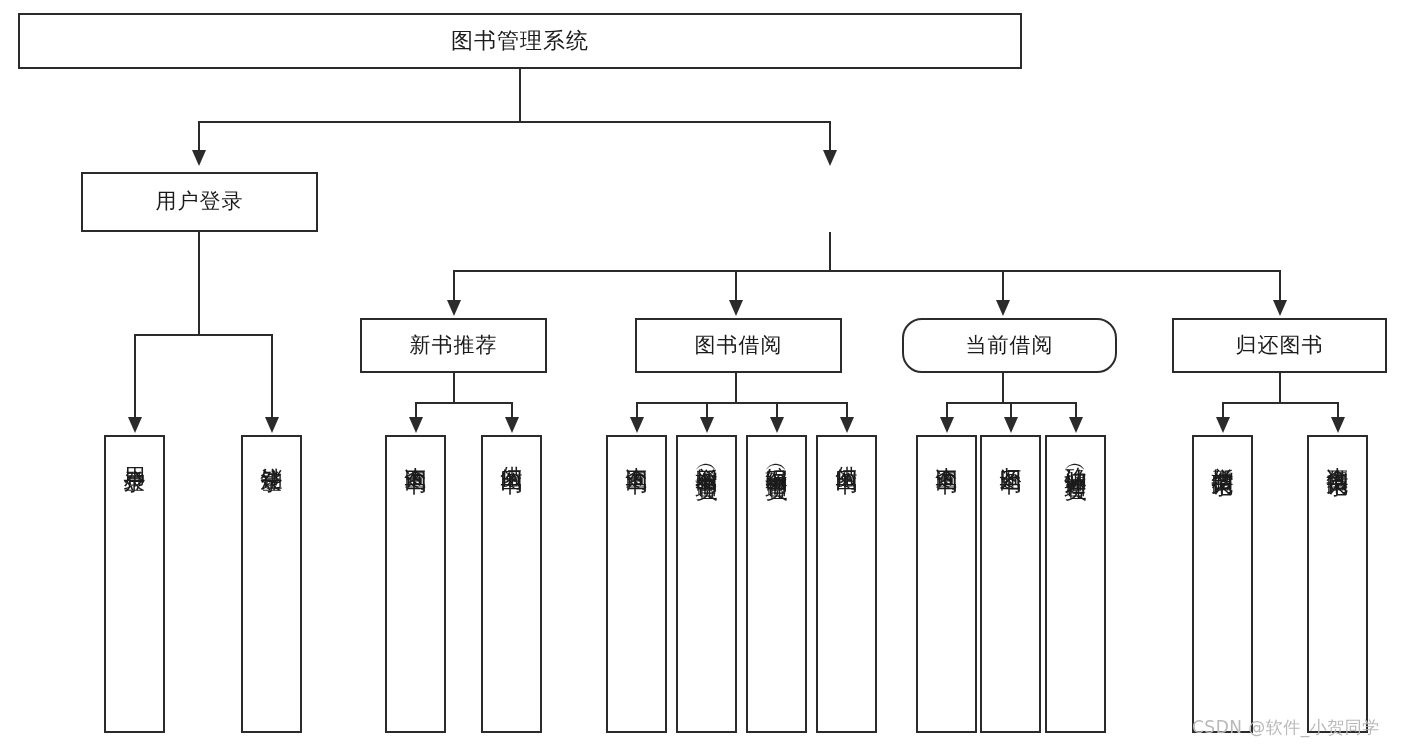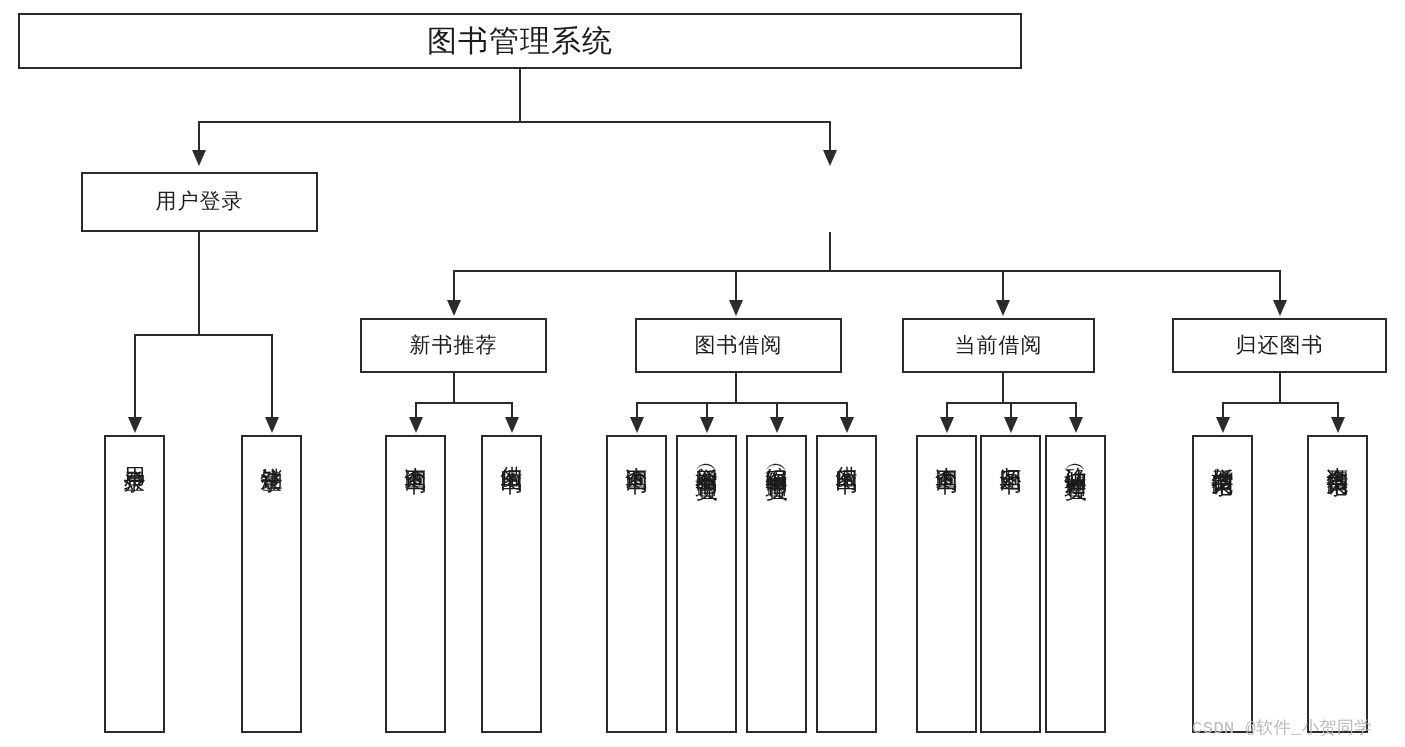--- a/index.html
+++ b/index.html
@@ -25,21 +25,21 @@
     align-items:center;
     justify-content:center;
     color:#1b1b1b;
   }
   .node.h-node{
     font-size:21px;
     letter-spacing:1px;
     line-height:1.2;
   }
   .node.root{
-    font-size:30px;
+    font-size:22px;
   }
   
   .node.v-node{
     align-items:flex-start;
     justify-content:center;
     padding-top:12px;
   }
   .vtext{
     writing-mode:vertical-rl;
     text-orientation:upright;
@@ -114,21 +114,21 @@
   <div class="arrow" style="left:996px;top:300px;"></div>
   <div class="edge v" style="left:1279px;top:270px;height:32px;"></div>
   <div class="arrow" style="left:1273px;top:300px;"></div>
 
   <div class="node h-node" style="left:635px;top:318px;width:207px;height:55px;">
     <span>图书借阅</span>
   </div>
   <div class="node h-node" style="left:360px;top:318px;width:187px;height:55px;">
     <span>新书推荐</span>
   </div>
-  <div class="node h-node" style="left:902px;top:318px;width:193px;height:55px;">
+  <div class="node h-node" style="left:902px;top:318px;width:215px;height:55px;border-radius:20px;">
     <span>当前借阅</span>
   </div>
   <div class="node h-node" style="left:1172px;top:318px;width:215px;height:55px;">
     <span>归还图书</span>
   </div>
 
   <div class="edge v" style="left:453px;top:373px;height:31px;"></div>
   <div class="edge h" style="left:415px;top:402px;width:98px;"></div>
   <div class="edge v" style="left:415px;top:402px;height:18px;"></div>
   <div class="arrow" style="left:409px;top:417px;"></div>
@@ -199,15 +199,15 @@
     <span class="vtext">确认归还（管理员）</span>
   </div>
 
   <div class="node v-node" style="left:1192px;top:435px;width:61px;height:298px;">
     <span class="vtext">新增借阅记录</span>
   </div>
   <div class="node v-node" style="left:1307px;top:435px;width:61px;height:298px;">
     <span class="vtext">查询借阅记录</span>
   </div>
 
-  <div class="watermark" style="left:1192px;top:716px;font-family:Liberation Mono, monospace;">CSDN @软件_小贺同学</div>
+  <div class="watermark" style="left:1192px;top:716px;">CSDN @软件_小贺同学</div>
 
 </div>
 
 </body></html>

